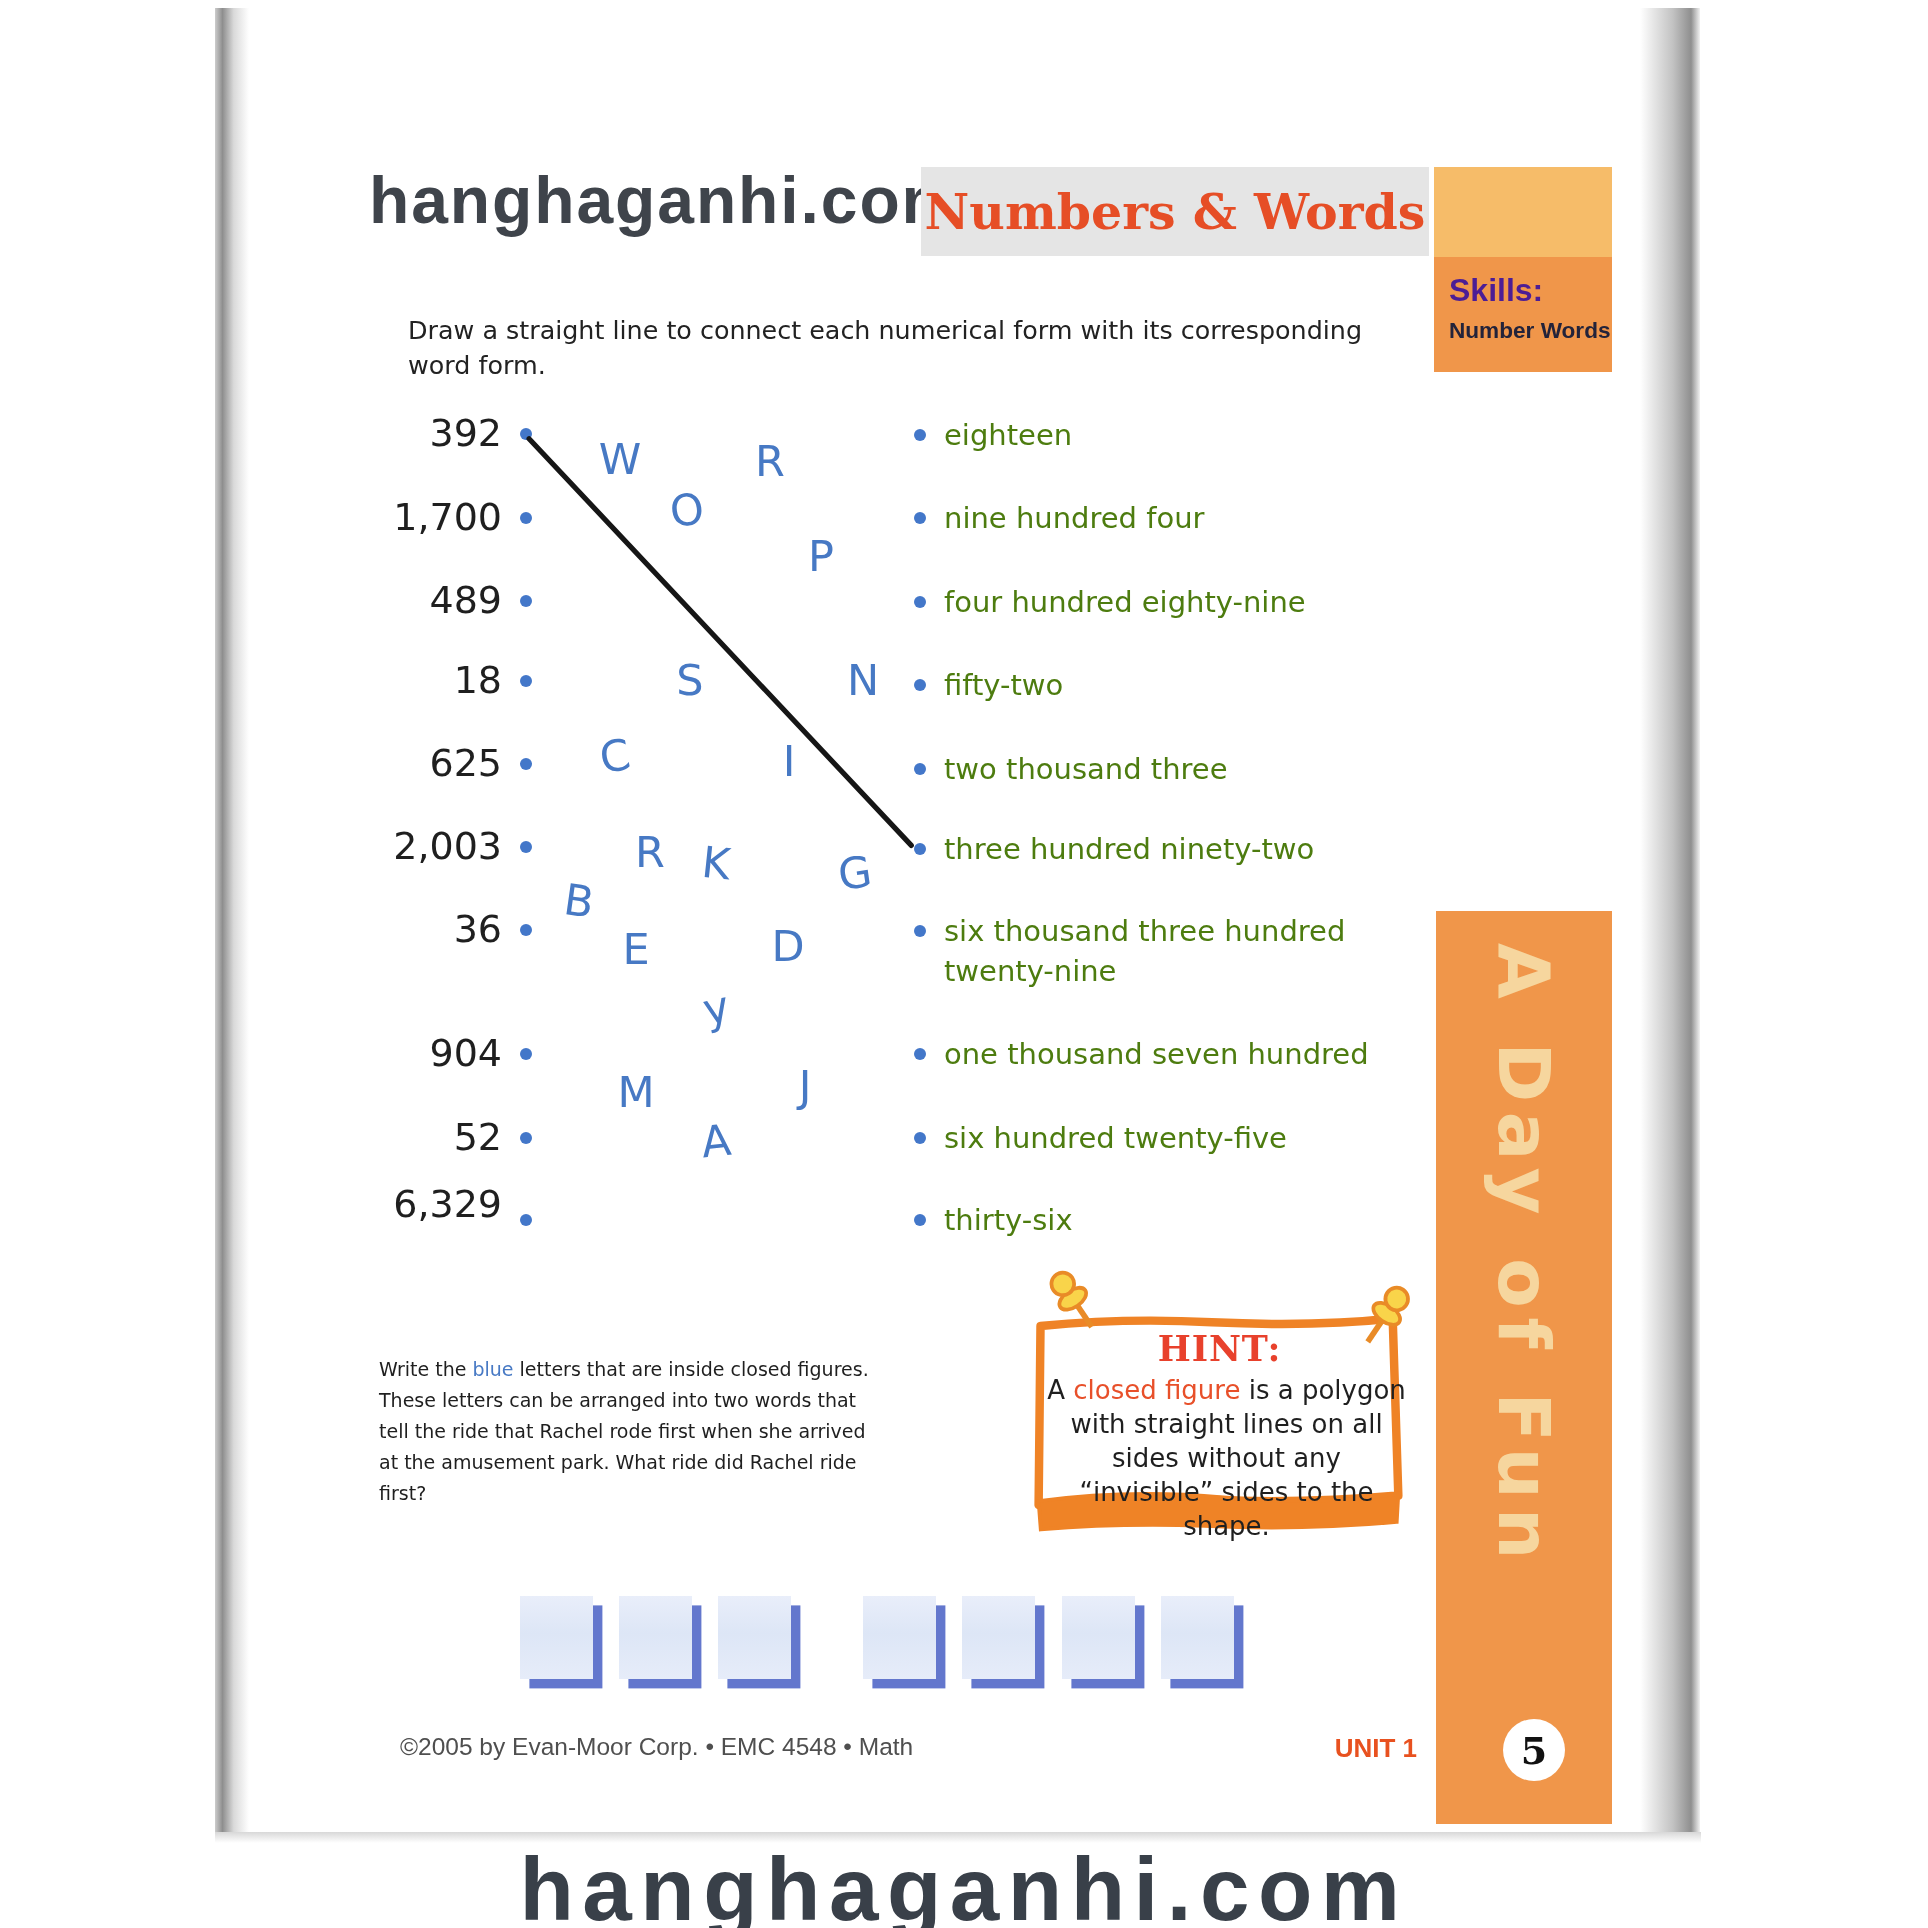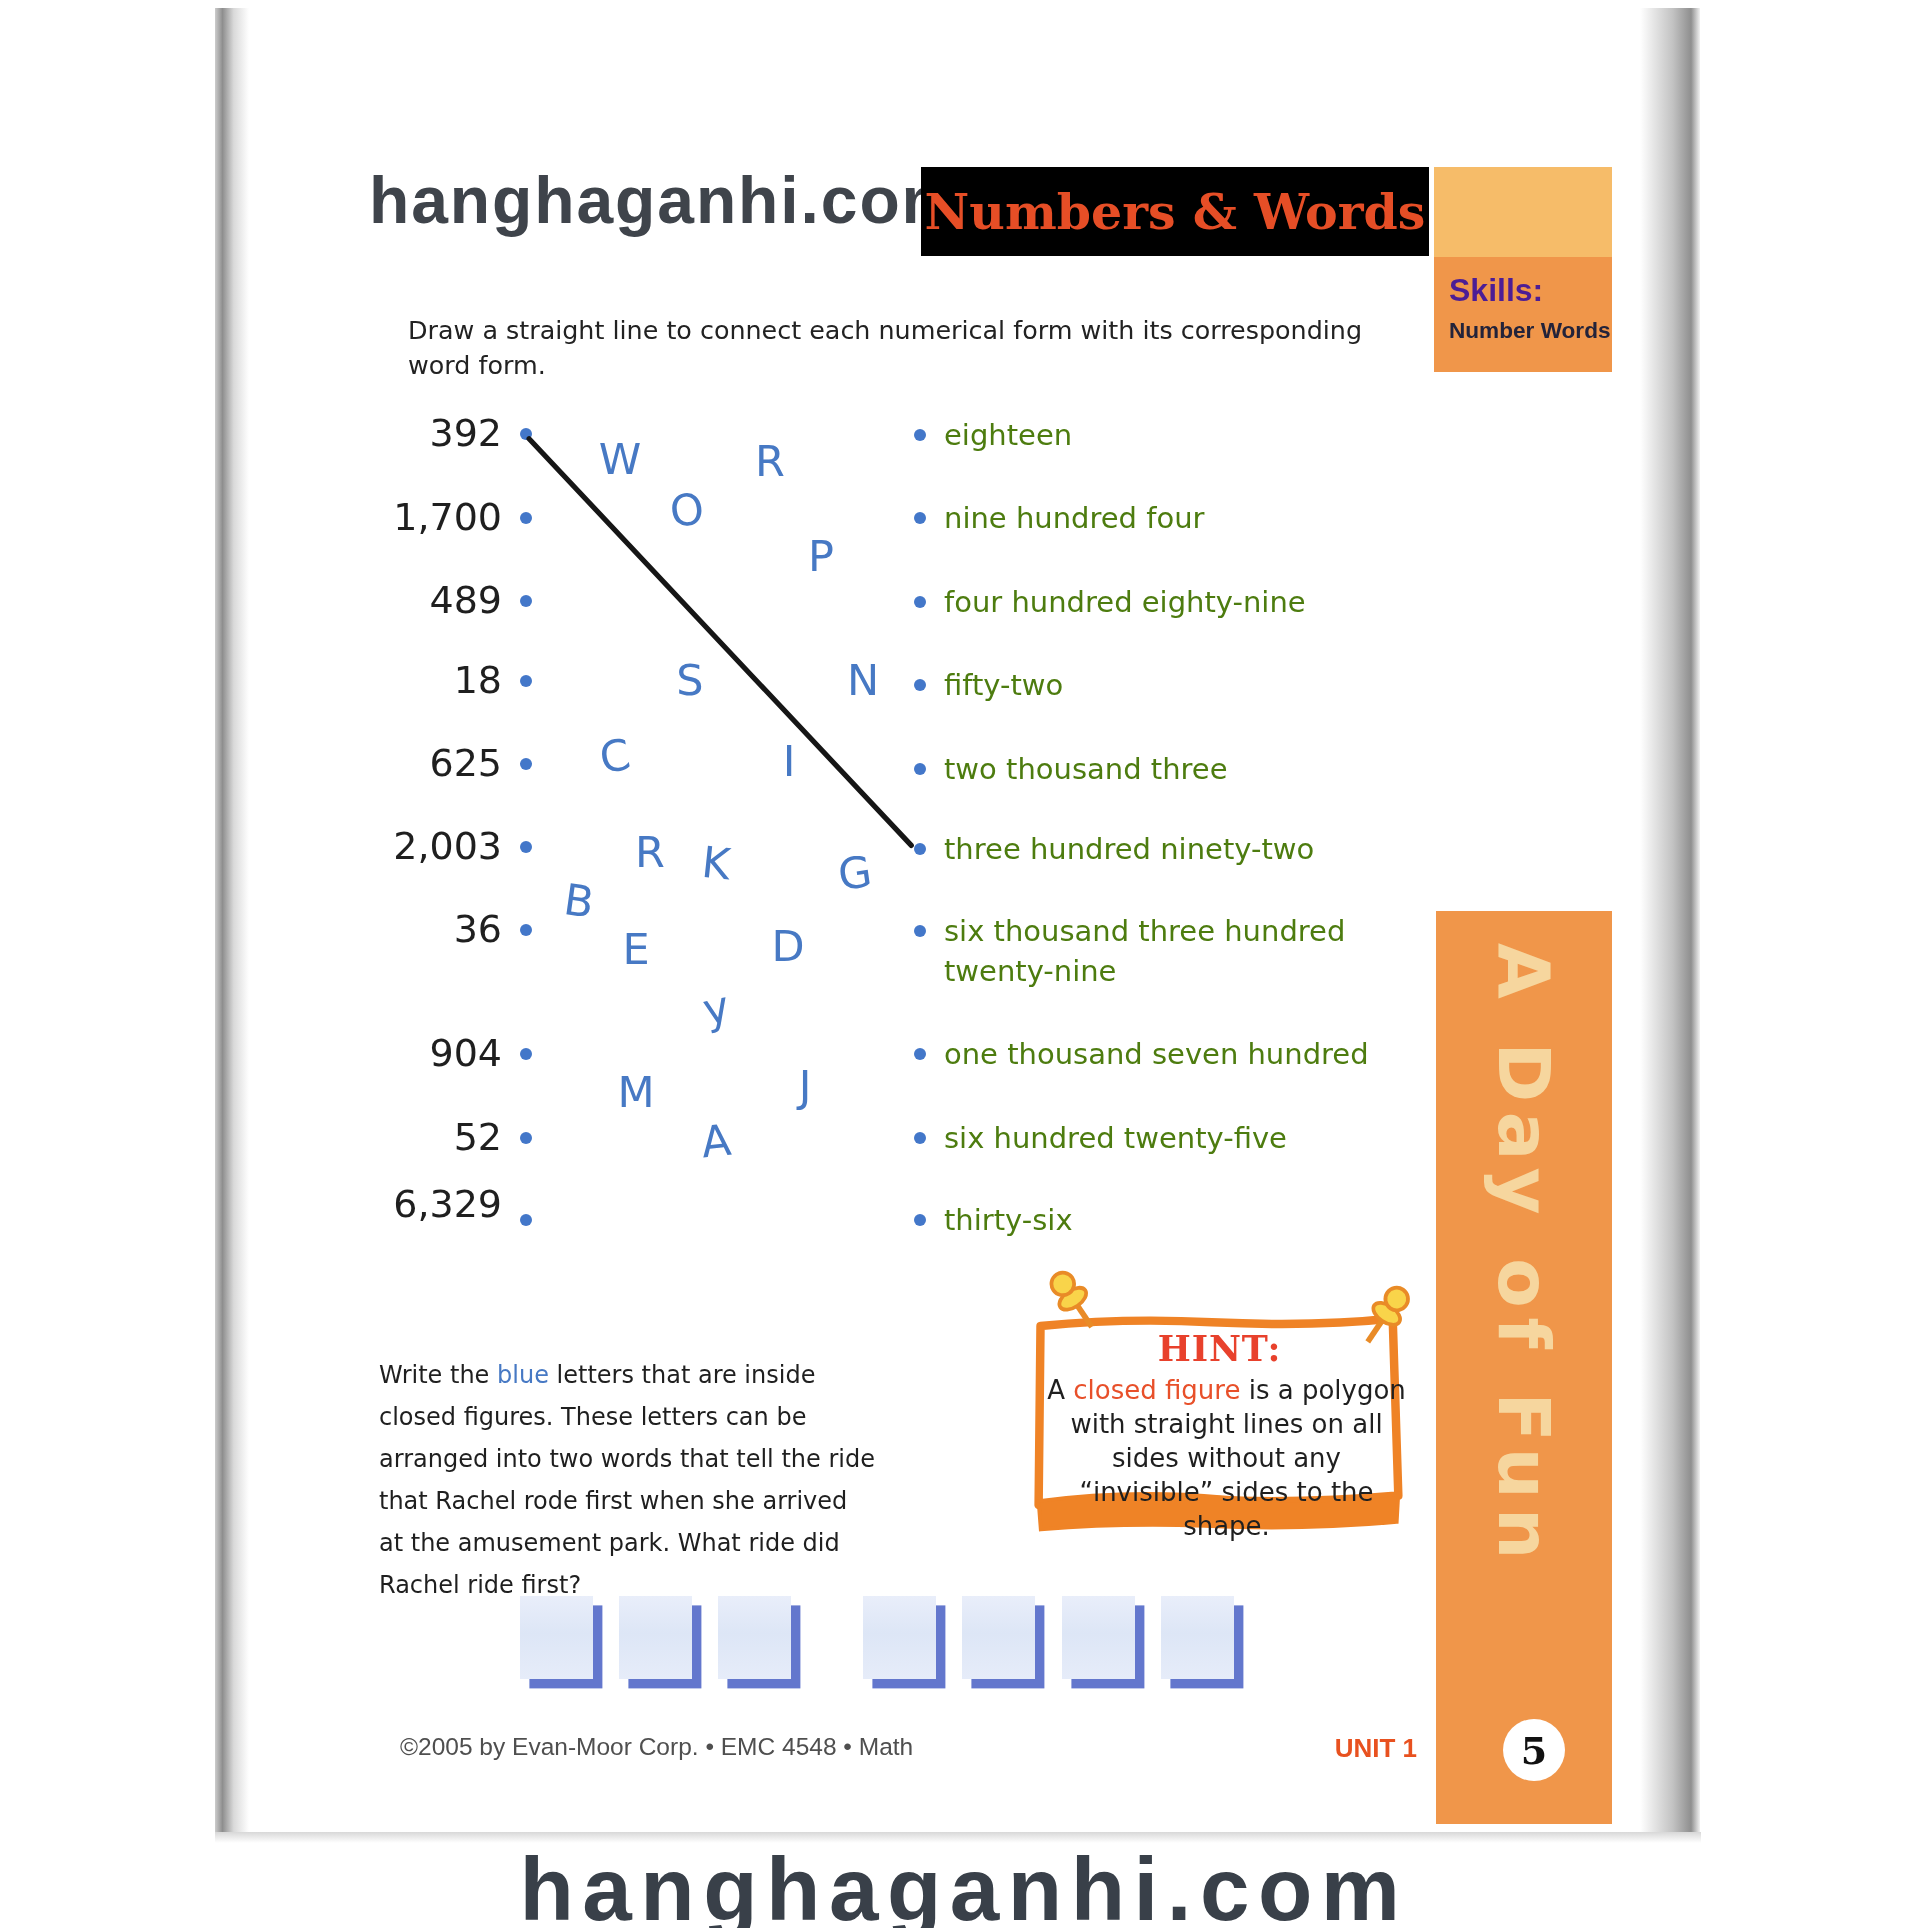--- a/index.html
+++ b/index.html
@@ -11,37 +11,37 @@
   .edge-right{position:absolute;left:1640px;top:7.5px;width:60px;height:1834px;
     background:linear-gradient(to right,#ffffff 0%,#c2c2c2 55%,#8f8f8f 85%,#f2f2f2 100%);}
   .edge-bottom{position:absolute;left:215px;top:1832px;width:1486px;height:11.3px;
     background:linear-gradient(to bottom,#d8d8d8,#ffffff);}
 
   .watermark-top{position:absolute;left:369px;top:162px;font-family:"Liberation Sans",sans-serif;
     font-weight:bold;font-size:66px;letter-spacing:1.9px;color:#3f444b;}
   .watermark-bottom{position:absolute;left:0;top:1838px;width:1928px;text-align:center;
     font-family:"Liberation Sans",sans-serif;font-weight:bold;font-size:89px;letter-spacing:8.5px;color:#394049;}
 
-  .title-banner{position:absolute;left:921px;top:167px;width:508px;height:89px;background:#000000;
+  .title-banner{position:absolute;left:921px;top:167px;width:508px;height:89px;background:#e5e5e5;
     display:flex;align-items:center;justify-content:center;}
   .title-banner h1{margin:0;font-family:"DejaVu Serif",serif;font-weight:bold;font-size:49px;color:#e64e26;}
   .corner-block{position:absolute;left:1434px;top:167px;width:178px;height:90px;background:#f6bc69;}
   .skills-box{position:absolute;left:1434px;top:257px;width:178px;height:115px;background:#f0964a;
     box-sizing:border-box;padding:15px 0 0 15px;}
   .skills-label{font-family:Liberation Sans, sans-serif;font-weight:bold;font-size:32px;color:#4c1d95;}
   .skills-value{font-family:"Liberation Sans",sans-serif;font-weight:bold;font-size:22.6px;color:#23233a;margin-top:9.4px;}
 
   .instructions{position:absolute;left:408px;top:313px;font-size:25.4px;line-height:35px;color:#222222;}
 
   .num{position:absolute;left:309px;width:193px;text-align:right;font-size:38px;color:#1f1f1f;}
   .word{position:absolute;left:944px;font-size:29px;line-height:40px;color:#4d7c0f;}
   .dot{position:absolute;width:12.2px;height:12.2px;border-radius:50%;background:#4377c9;}
   .letter{position:absolute;font-size:43px;color:#4779c4;transform:translate(-50%,-50%) rotate(var(--rot,0deg));}
 
-  .question{position:absolute;left:379px;top:1354px;width:499px;font-size:24px;line-height:42px;color:#1f1f1f;}
+  .question{position:absolute;left:379px;top:1354px;width:499px;font-size:19px;line-height:31px;color:#1f1f1f;}
   .blue-word{color:#4779c4;}
 
   .hint{position:absolute;left:1015px;top:1262px;width:405px;height:292px;}
   .hint-label{position:absolute;left:28px;top:66px;width:353px;text-align:center;
     font-family:"DejaVu Serif",serif;font-weight:bold;font-size:35px;color:#e8412c;letter-spacing:0.9px;}
   .hint-text{position:absolute;left:27px;top:111px;width:369px;text-align:center;
     font-size:26px;line-height:34px;color:#1f1f1f;}
   .red-word{color:#e8502a;}
 
   .ans-box{position:absolute;top:1596px;width:73px;height:83px;

